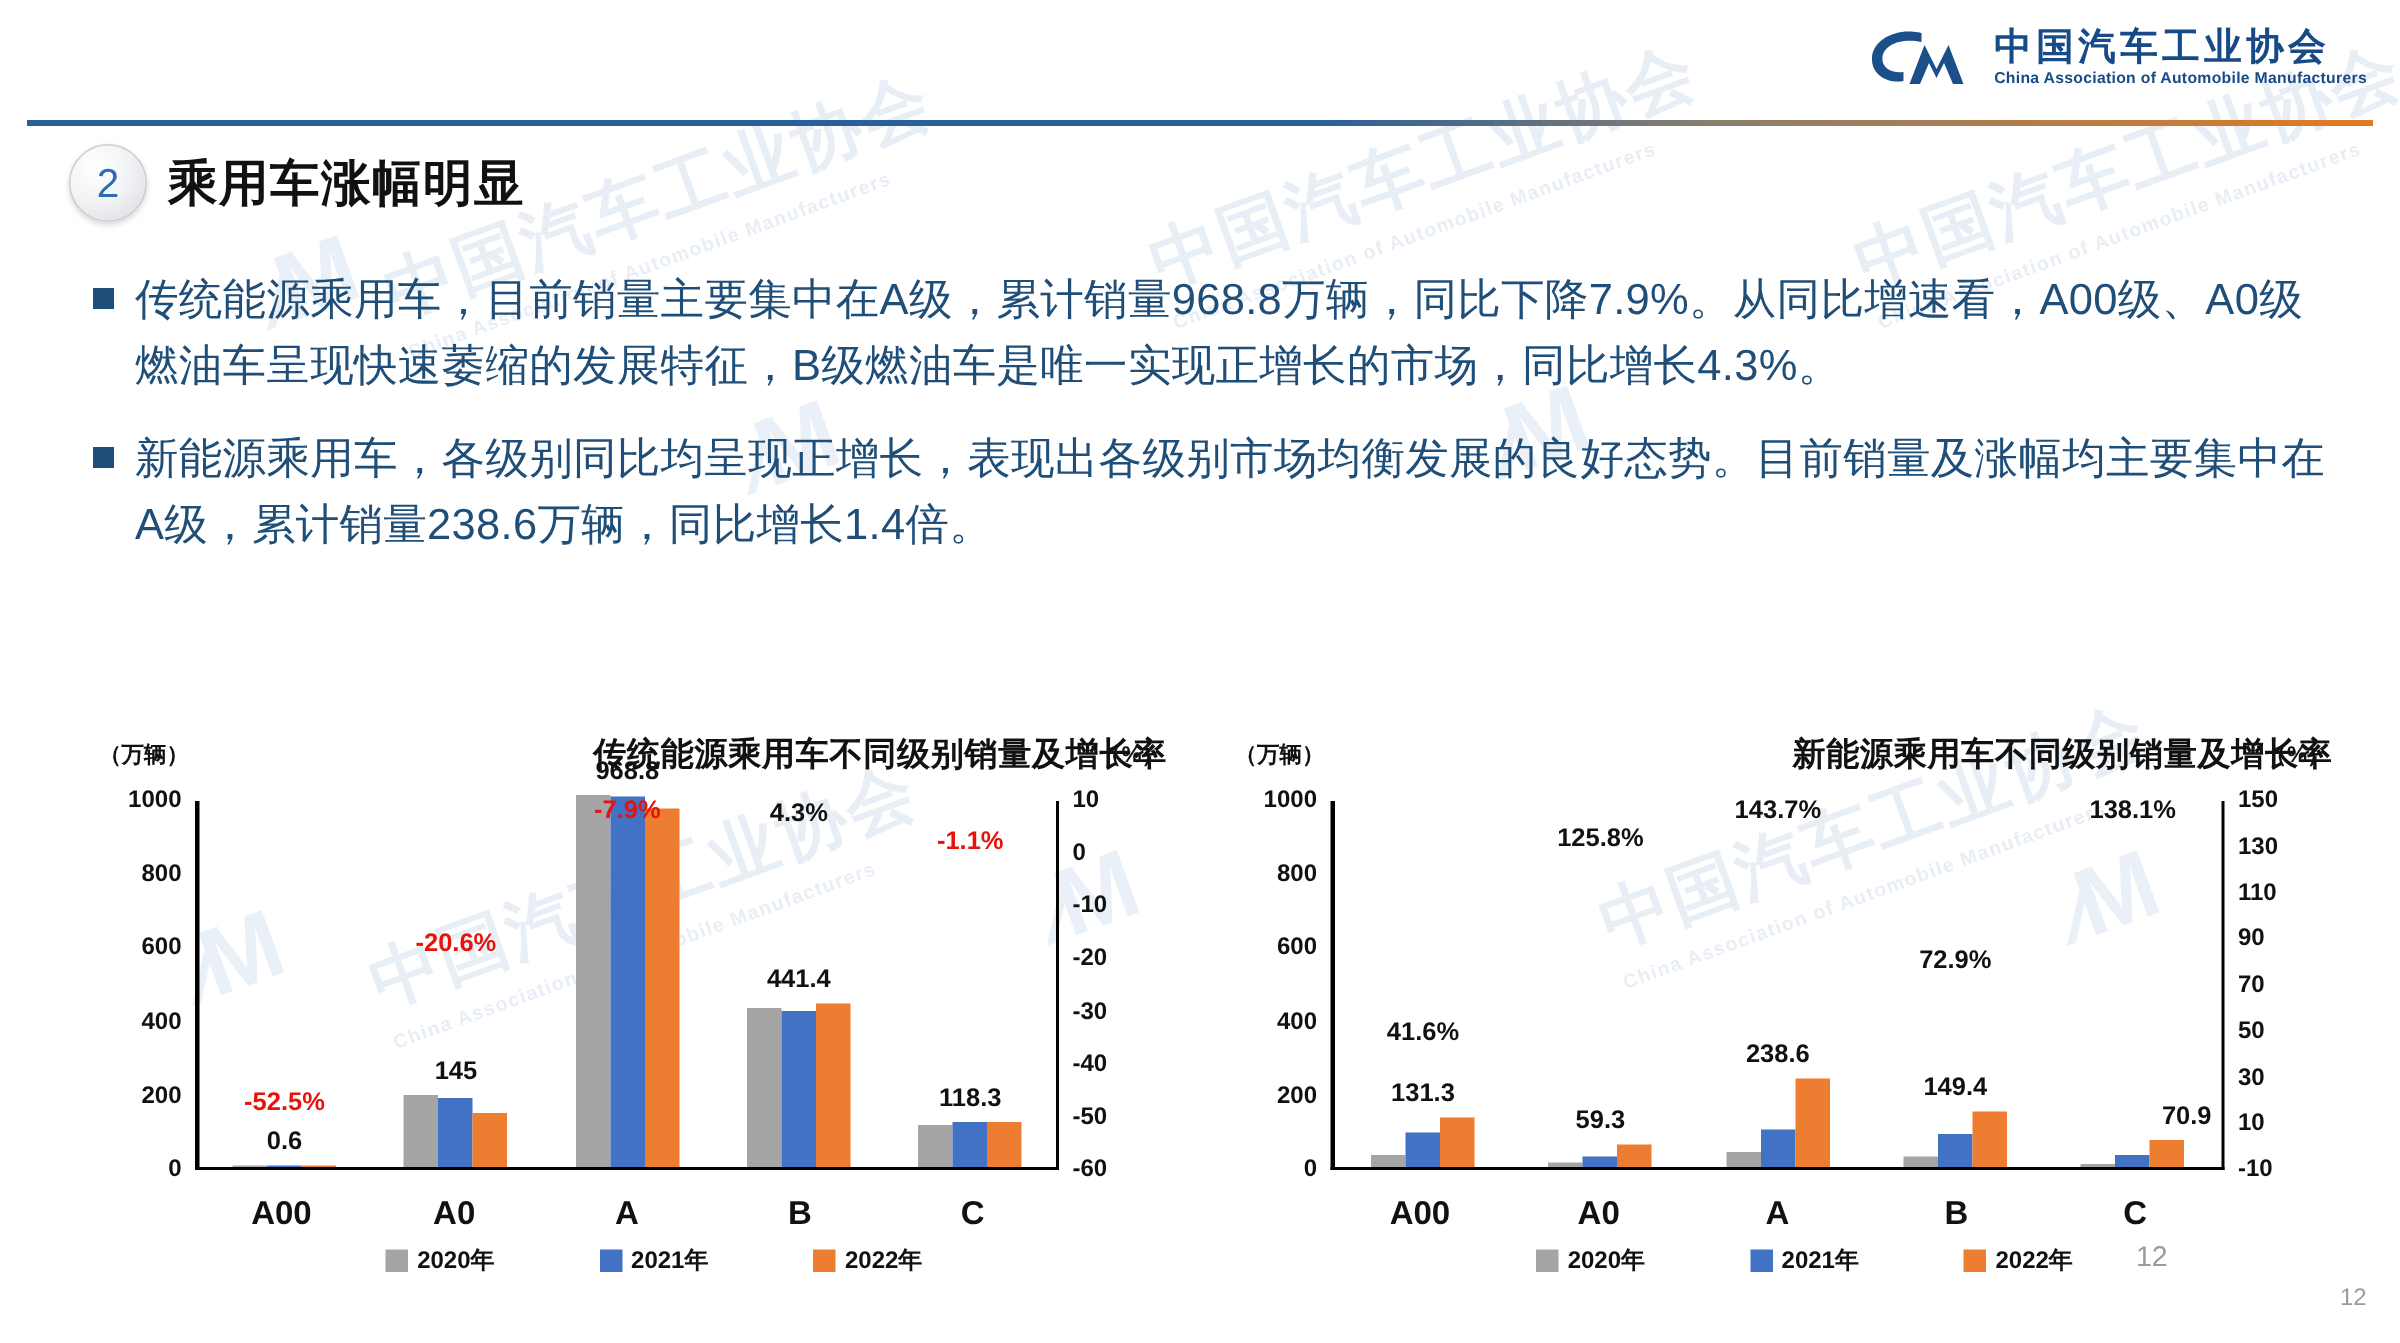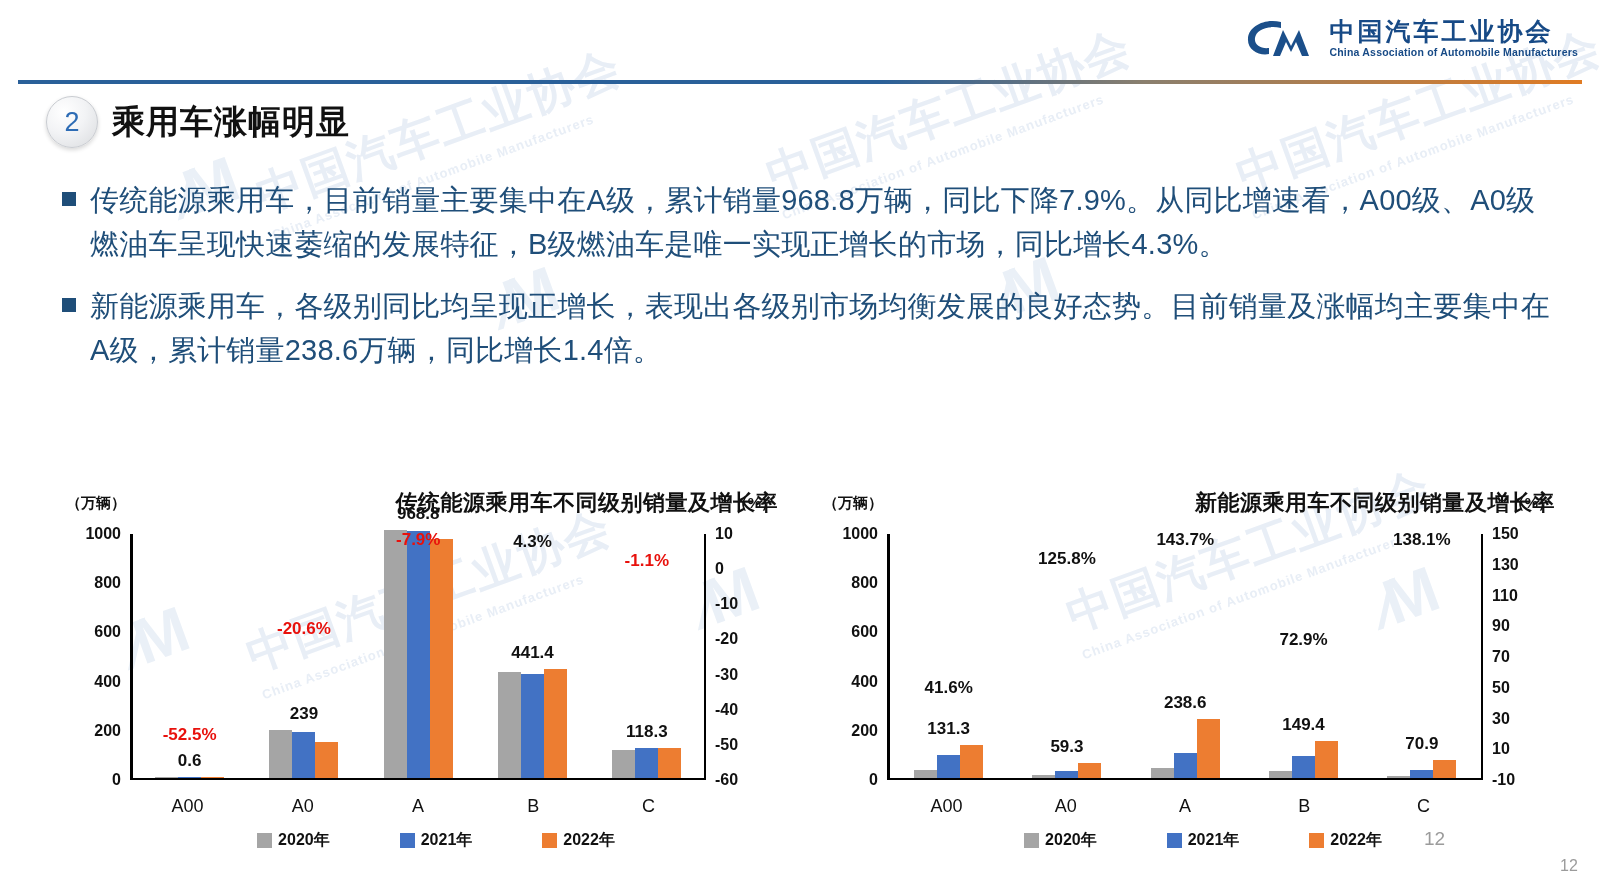--- a/index.html
+++ b/index.html
@@ -115,21 +115,21 @@
   }
   .plabel{
     position:absolute; left:50%; transform:translateX(-50%);
     font-size:17px; font-weight:700; white-space:nowrap;
   }
   .neg{ color:#e8110c; }
   .pos{ color:#111; }
   .xlabels{
     position:absolute; left:72px; right:72px; top:318px; display:flex;
   }
-  .xlabel{ flex:1; text-align:center; font-size:18px; font-weight:400; color:#111; }
+  .xlabel{ flex:1; text-align:center; font-size:22px; font-weight:700; color:#111; }
   .legend{
     position:absolute; left:0; width:100%; top:352px;
     display:flex; justify-content:center; gap:34px;
   }
   .leg-item{ display:flex; align-items:center; gap:6px;padding-left:36px; }
   .leg-swatch{ width:15px; height:15px; }
   .leg-label{ font-size:16px; font-weight:700; color:#111; }
   
   .pageno{
     position:absolute; font-size:19px; color:#9b9b9b; font-weight:500; z-index:3;
@@ -215,21 +215,21 @@
           <div class="bar b2020" style="height: 1px;"></div>
           <div class="bar b2021" style="height: 1px;"></div>
           <div class="bar b2022" style="height: 1px;"></div>
           <div class="dlabel" style="bottom: 6.3198px;">0.6</div>
           <div class="plabel neg" style="bottom: 32.3198px;">-52.5%</div>
         </div>
         <div class="group">
           <div class="bar b2020" style="height: 47.232px;"></div>
           <div class="bar b2021" style="height: 45.018px;"></div>
           <div class="bar b2022" style="height: 35.67px;"></div>
-          <div class="dlabel" style="bottom: 53.232px;">239</div>
+          <div class="dlabel" style="bottom: 53.232px;">145</div>
           <div class="plabel neg" style="bottom: 138.463px;">-20.6%</div>
         </div>
         <div class="group">
           <div class="bar b2020" style="height: 247.968px;"></div>
           <div class="bar b2021" style="height: 246.246px;"></div>
           <div class="bar b2022" style="height: 238.325px;"></div>
           <div class="dlabel" style="bottom: 253.968px;">968.8</div>
           <div class="plabel neg" style="bottom: 228px;">-7.9%</div>
         </div>
         <div class="group">
@@ -324,21 +324,21 @@
           <div class="bar b2020" style="height: 6.642px;"></div>
           <div class="bar b2021" style="height: 21.2544px;"></div>
           <div class="bar b2022" style="height: 36.7524px;"></div>
           <div class="dlabel" style="bottom: 42.7524px;">149.4</div>
           <div class="plabel pos" style="bottom: 127.459px;">72.9%</div>
         </div>
         <div class="group">
           <div class="bar b2020" style="height: 1.968px;"></div>
           <div class="bar b2021" style="height: 7.3308px;"></div>
           <div class="bar b2022" style="height: 17.4414px;"></div>
-          <div class="dlabel" style="bottom: 23.4414px;">70.9</div>
+          <div class="dlabel" style="bottom: 23.4414px; margin-left: 36px;">70.9</div>
           <div class="plabel pos" style="bottom: 227.704px;">138.1%</div>
         </div>
       </div>
   </div>
   <div class="xlabels">
       <div class="xlabel">A00</div>
       <div class="xlabel">A0</div>
       <div class="xlabel">A</div>
       <div class="xlabel">B</div>
       <div class="xlabel">C</div>

